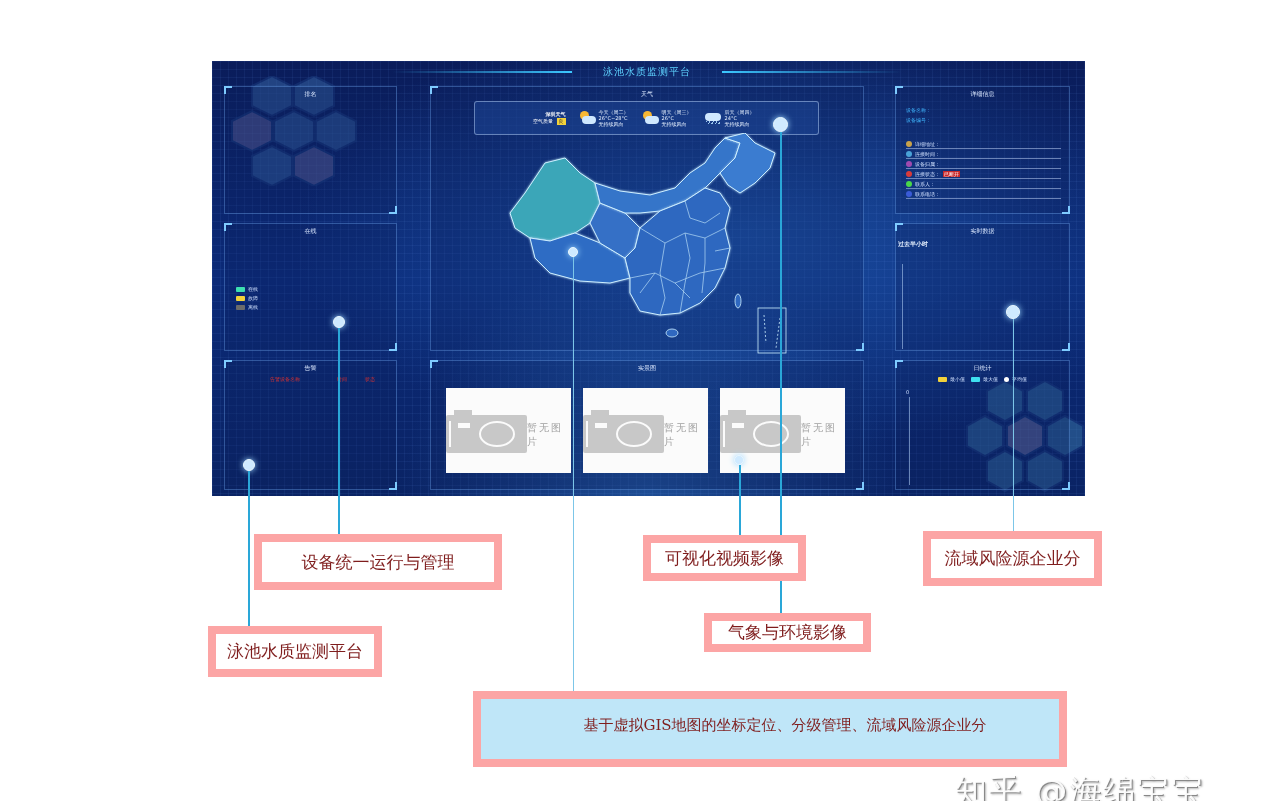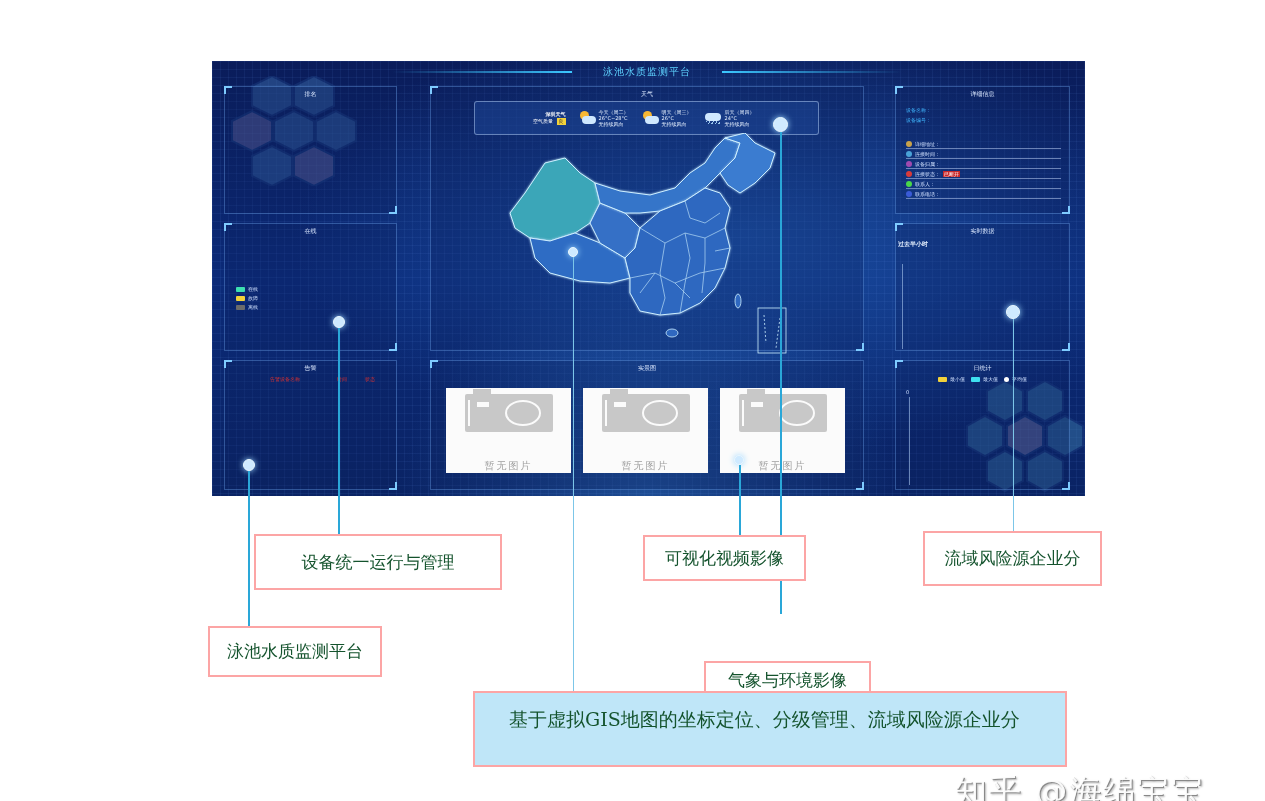--- a/index.html
+++ b/index.html
@@ -66,44 +66,44 @@
     
     .map { position: absolute; left: 278px; top: 72px; width: 300px; height: 225px; }
 
     
     .legend-item { display: flex; align-items: center; gap: 3px; font-size: 5px; color: #cfe0ff; margin-bottom: 3px; }
     .swatch { width: 9px; height: 5px; border-radius: 1px; }
 
     
     .cam-card {
       position: absolute; top: 27px; width: 125px; height: 85px; background: #fbfbfb;
-      display: flex; flex-direction: column; align-items: center; justify-content: space-between;
+      display: flex; align-items: center; justify-content: space-between;
     }
     .cam-body { width: 88px; height: 38px; background: #c8c8c8; position: relative; border-radius: 2px; margin-top: 6px; }
     .cam-body .top { position: absolute; left: 8px; top: -5px; width: 18px; height: 6px; background: #c8c8c8; }
     .cam-body .win { position: absolute; left: 12px; top: 8px; width: 12px; height: 5px; background: #fbfbfb; }
     .cam-body .lens { position: absolute; right: 12px; top: 6px; width: 36px; height: 26px; border-radius: 50%; border: 2px solid #fbfbfb; }
     .cam-body .edge { position: absolute; left: 3px; top: 6px; width: 2px; height: 26px; background: #fbfbfb; }
     .cam-label { font-size: 10px; color: #a0a0a0; margin-top: 8px; letter-spacing: 2px; }
 
     
     .detail-row { position: relative; height: 10px; display: flex; align-items: center; gap: 3px; font-size: 5px; color: #cfe0ff; border-bottom: 1px solid rgba(170,190,230,0.6); margin-right: 8px; }
     .dot-ic { width: 6px; height: 6px; border-radius: 50%; }
 
     
     .pin { position: absolute; width: 12px; height: 12px; border-radius: 50%; background: #cfeaff; box-shadow: 0 0 6px #9fd8ff; border: 1px solid #e8f6ff; }
     .vline { position: absolute; width: 1.5px; background: #2aa7d8; }
 
     .callout {
-      position: absolute; border: 2px solid #fca5a5; background: #ffffff;
-      font-family: "DejaVu Serif", serif; color: #14532d; font-size: 17px;
+      position: absolute; border: 8px solid #fca5a5; background: #ffffff;
+      font-family: "DejaVu Serif", serif; color: #7f1d1d; font-size: 17px;
       display: flex; align-items: center; justify-content: center;
     }
     .callout.big {
-      background: #bfe6f8; font-size: 19px; justify-content: flex-start; align-items: flex-start;
+      background: #bfe6f8; font-size: 15px; justify-content: center; align-items: flex-start;
       padding: 14px 4px 0 34px; line-height: 25px;
     }
     .watermark {
       position: absolute; left: 955px; top: 726px; font-size: 32px; color: rgba(255,255,255,0.95);
       text-shadow: 1px 1px 0 #888, 2px 2px 2px rgba(0,0,0,0.3);
       font-family: "DejaVu Sans", sans-serif; letter-spacing: 2px; margin-top: 44px;
     }
   </style>
 </head>
 <body>
@@ -365,21 +365,21 @@
 <div class="vline" style="left:338px;top:328px;height:206px;"></div>
 <div class="vline" style="left:248px;top:471px;height:155px;"></div>
 <div class="vline" style="left:573px;top:257px;height:434px;background:#7cc6e8;width:1px;"></div>
 <div class="vline" style="left:780px;top:132px;height:482px;"></div>
 <div class="vline" style="left:739px;top:465px;height:73px;"></div>
 <div class="vline" style="left:1013px;top:319px;height:212px;background:#7cc6e8;width:1px;"></div>
 
 <div class="callout" style="left:254px;top:534px;width:248px;height:56px;">设备统一运行与管理</div>
 <div class="callout" style="left:208px;top:626px;width:174px;height:51px;">泳池水质监测平台</div>
 <div class="callout" style="left:643px;top:535px;width:163px;height:46px;">可视化视频影像</div>
-<div class="callout" style="left:704px;top:613px;width:167px;height:39px;margin-top:48px;">气象与环境影像</div>
+<div class="callout" style="left:704px;top:613px;width:167px;height:39px;">气象与环境影像</div>
 <div class="callout" style="left:923px;top:531px;width:179px;height:55px;">流域风险源企业分</div>
 <div class="callout big" style="left:473px;top:691px;width:594px;height:76px;">
   <div>
     <div>基于虚拟GIS地图的坐标定位、分级管理、流域风险源企业分</div>
   </div>
 </div>
 
 <div class="watermark">知乎 @海绵宝宝</div>
 
 </body></html>

